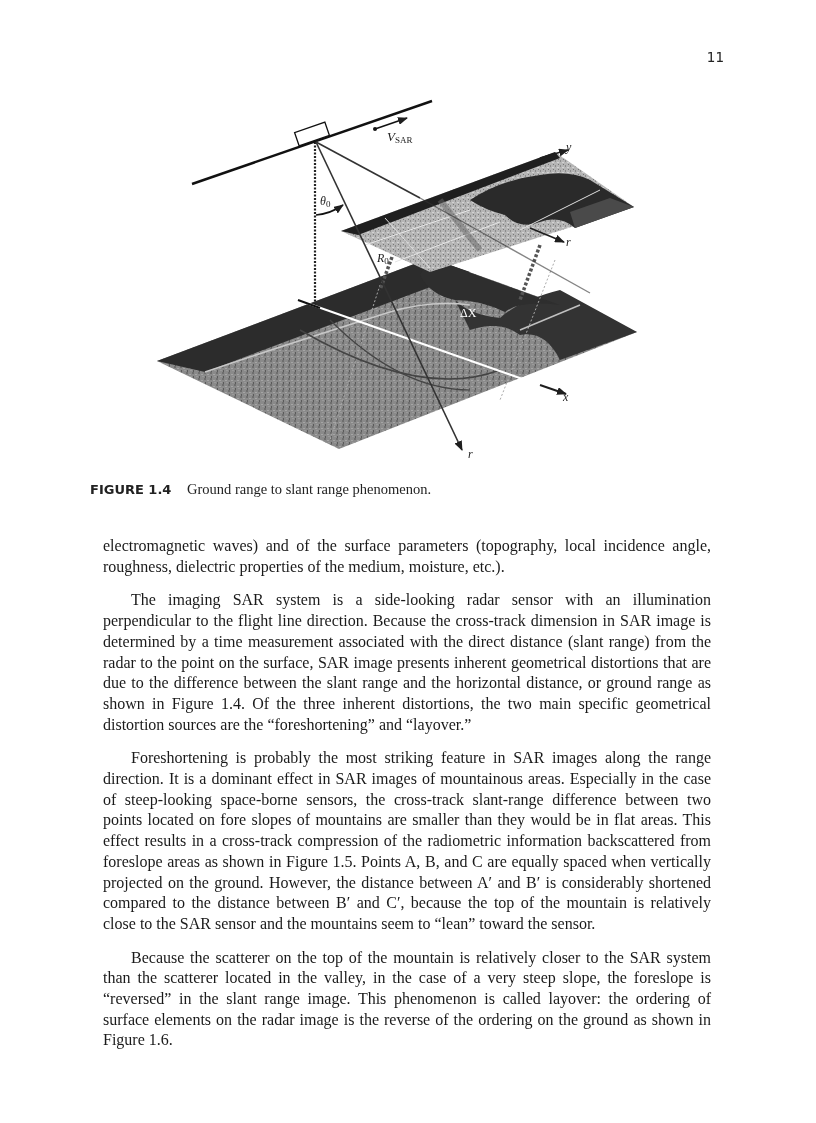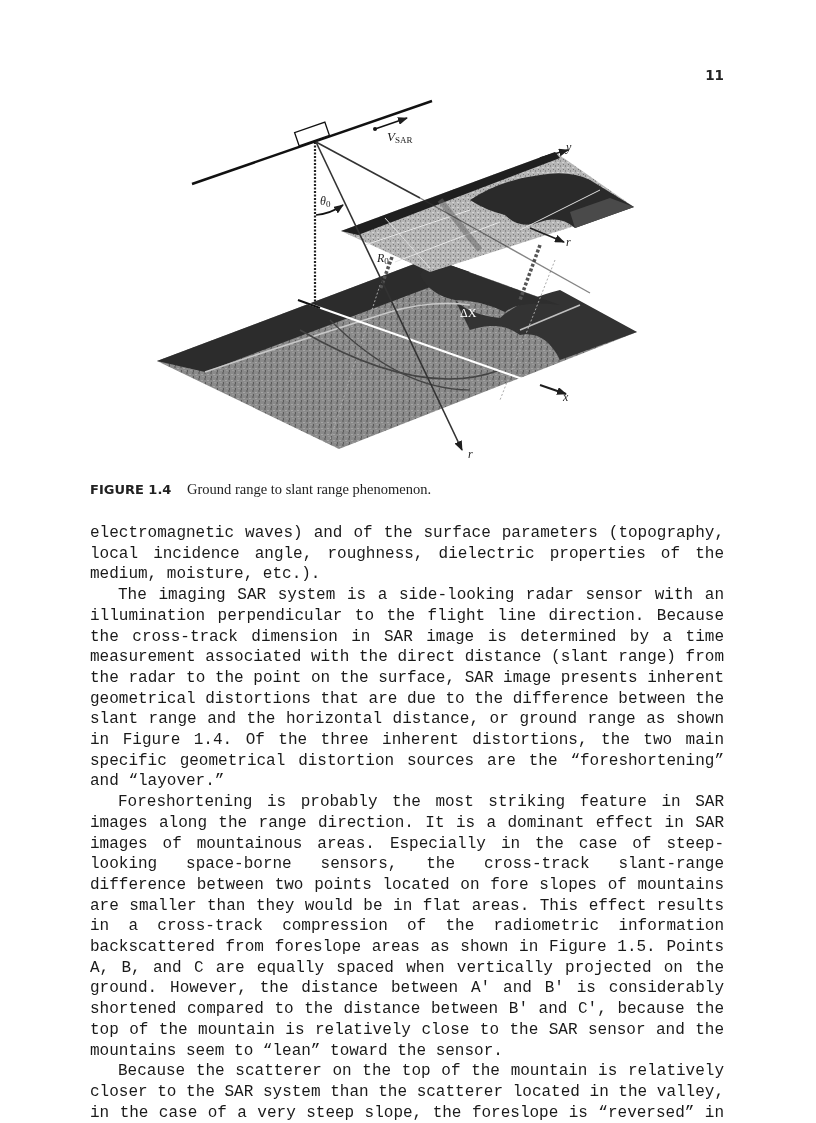--- a/index.html
+++ b/index.html
@@ -2,35 +2,35 @@
 <html><head>
 <meta charset="utf-8">
 <style>
   html, body { margin:0; padding:0; background:#ffffff; }
   body { width:816px; height:1123px; position:relative; overflow:hidden; color:#1a1a1a; }
   .running-head {
     position:absolute; left:90px; top:49px; width:634px; height:20px;
     font-family:"DejaVu Sans", sans-serif; font-size:13.5px; color:#222;
   }
   .running-head .title { position:absolute; left:0; top:0; }
-  .running-head .pageno { position:absolute; right:0; top:0; font-weight:bold;margin-top:18px; }
+  .running-head .pageno { position:absolute; right:0; top:0; font-weight:normal; }
   .figure { position:absolute; left:0; top:0; width:816px; height:470px; }
   .caption {
     position:absolute; left:90px; top:481px; width:640px;
     font-family:"Liberation Serif", serif; font-size:14.5px; color:#222;
   }
   .caption .fig-label {
     font-family:"DejaVu Sans", sans-serif; font-weight:bold; font-size:13px; margin-right:12px;
   }
   .body-text {
     position:absolute; left:90px; top:523px; width:634px;
     font-family:"Liberation Serif", serif; font-size:16px; line-height:20.7px;
     text-align:justify; color:#1a1a1a;
   }
-  .body-text p { margin:0;font-family:Liberation Mono, monospace; }
+  .body-text p { margin:13px; }
   .body-text p.indent { text-indent:28px; }
   svg text { font-family:"Liberation Serif", serif; }
 </style>
 </head>
 <body>
 
 <div class="running-head">
   <span class="pageno">11</span>
 </div>
 

